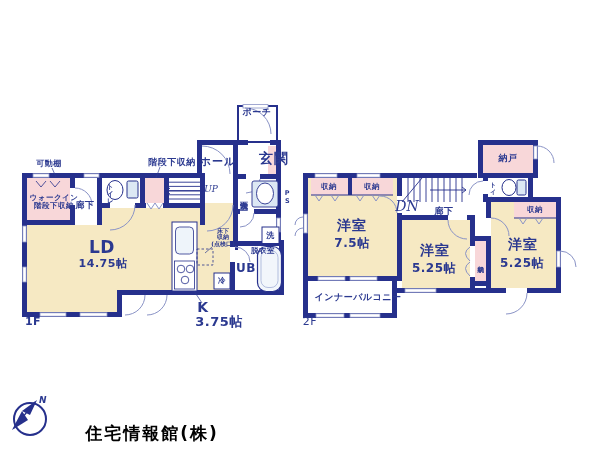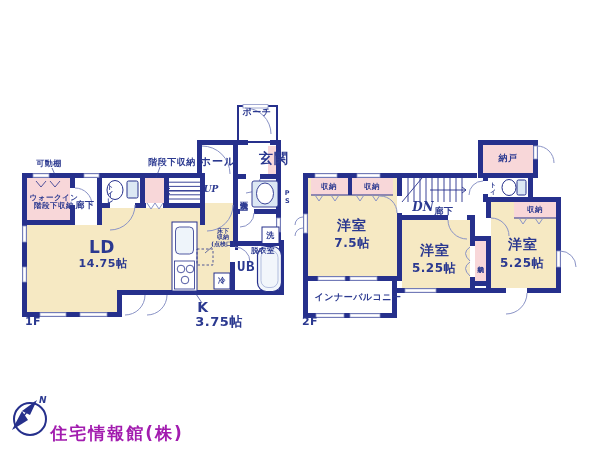--- a/index.html
+++ b/index.html
@@ -2,24 +2,24 @@
 <html><head>
 <meta charset="utf-8">
 <style>
   html,body{margin:0;padding:0;background:#fff;}
   #canvas{position:relative;width:600px;height:450px;background:#fff;overflow:hidden;
           font-family:"DejaVu Sans","Liberation Sans",sans-serif;}
   #plan-svg{position:absolute;left:0;top:0;}
   .lbl{position:absolute;transform:translate(-50%,-50%);color:#2b3990;font-weight:600;
        white-space:nowrap;line-height:1.08;text-align:center;letter-spacing:0.5px;}
   .vert{writing-mode:vertical-rl;text-orientation:upright;letter-spacing:0;line-height:1;}
-  .ital{font-family:"DejaVu Serif","Liberation Serif",serif;font-style:italic;font-weight:700;letter-spacing:0;text-align:center;}
+  .ital{font-family:"DejaVu Serif","Liberation Serif",serif;font-style:italic;font-weight:400;letter-spacing:0;text-align:center;}
   .big{letter-spacing:1px;}
   .two-line span{display:block;margin-left:8px;}
-  .watermark{color:#a21caf;font-weight:700;letter-spacing:2px;}
+  .watermark{color:#000000;font-weight:700;letter-spacing:2px;margin-left:35px;}
 </style>
 </head>
 <body>
 
 <div id="canvas">
 
 <svg id="plan-svg" width="600" height="450" viewBox="0 0 600 450">
 
   <g shape-rendering="crispEdges">
     <rect x="25" y="203" width="212" height="92" fill="#f6e9c3"></rect>
@@ -240,46 +240,46 @@
   <div class="lbl vert" style="left:110px;top:190px;font-size:6.5px;">トイレ</div>
   <div class="lbl" style="left:162px;top:163px;font-size:9px;padding-left:20px;">階段下収納</div>
   <div class="lbl ital" style="left:211px;top:190px;font-size:9px;">UP</div>
   <div class="lbl big" style="left:218px;top:162px;font-size:11px;">ホール</div>
   <div class="lbl big" style="left:274px;top:159px;font-size:14px;">玄関</div>
   <div class="lbl" style="left:257px;top:113px;font-size:9px;">ポーチ</div>
   <div class="lbl vert" style="left:243px;top:195px;font-size:8px;">洗面室</div>
   <div class="lbl vert" style="left:287px;top:197px;font-size:6.5px;">PS</div>
   <div class="lbl" style="left:263px;top:219px;font-size:7.5px;margin-top:32px;">脱衣室</div>
   <div class="lbl" style="left:270.5px;top:235.5px;font-size:8px;">洗</div>
-  <div class="lbl" style="left:246px;top:268px;font-size:14px;font-family:Liberation Mono, monospace;">UB</div>
+  <div class="lbl" style="left:246px;top:268px;font-size:12px;">UB</div>
   <div class="lbl" style="left:222px;top:281px;font-size:7.5px;">冷</div>
   <div class="lbl two-line" style="left:219px;top:238px;font-size:6px;letter-spacing:0;">
     <span>床下</span>
     <span>収納</span>
     <span>(点検口)</span>
   </div>
   <div class="lbl" style="left:102px;top:247px;font-size:17px;">LD</div>
   <div class="lbl" style="left:103px;top:264px;font-size:11px;">14.75帖</div>
   <div class="lbl" style="left:203px;top:308px;font-size:14px;">K</div>
   <div class="lbl" style="left:219px;top:322px;font-size:13px;">3.75帖</div>
   <div class="lbl" style="left:33px;top:322px;font-size:11px;font-weight:700;">1F</div>
 
   <div class="lbl" style="left:508px;top:159px;font-size:9px;">納戸</div>
   <div class="lbl vert" style="left:493px;top:188px;font-size:6px;">トイレ</div>
   <div class="lbl" style="left:329px;top:187px;font-size:7.5px;">収納</div>
   <div class="lbl" style="left:372px;top:187px;font-size:7.5px;">収納</div>
-  <div class="lbl ital" style="left:423px;top:207px;font-size:12px;">DN</div>
+  <div class="lbl ital" style="left:407px;top:207px;font-size:14px;">DN</div>
   <div class="lbl" style="left:444px;top:212px;font-size:9px;">廊下</div>
   <div class="lbl big" style="left:352px;top:226px;font-size:14px;">洋室</div>
   <div class="lbl" style="left:352px;top:243px;font-size:12px;">7.5帖</div>
   <div class="lbl big" style="left:435px;top:251px;font-size:14px;">洋室</div>
   <div class="lbl" style="left:434px;top:268px;font-size:12px;">5.25帖</div>
   <div class="lbl vert" style="left:480.5px;top:261px;font-size:6.5px;">収納</div>
   <div class="lbl" style="left:535px;top:210px;font-size:7.5px;">収納</div>
   <div class="lbl big" style="left:523px;top:245px;font-size:14px;">洋室</div>
   <div class="lbl" style="left:522px;top:263px;font-size:12px;">5.25帖</div>
   <div class="lbl" style="left:351px;top:298px;font-size:9px;padding-left:14px;">インナーバルコニー</div>
-  <div class="lbl" style="left:310px;top:322px;font-size:11px;font-weight:700;text-align:right;">2F</div>
+  <div class="lbl" style="left:310px;top:322px;font-size:11px;font-weight:400;text-align:right;">2F</div>
 
   <div class="lbl" style="left:43px;top:401px;font-size:9px;font-style:italic;">N</div>
   <div class="lbl watermark" style="left:117px;top:433px;font-size:17px;">住宅情報館(株)</div>
 
 </div>
 
 </body></html>

